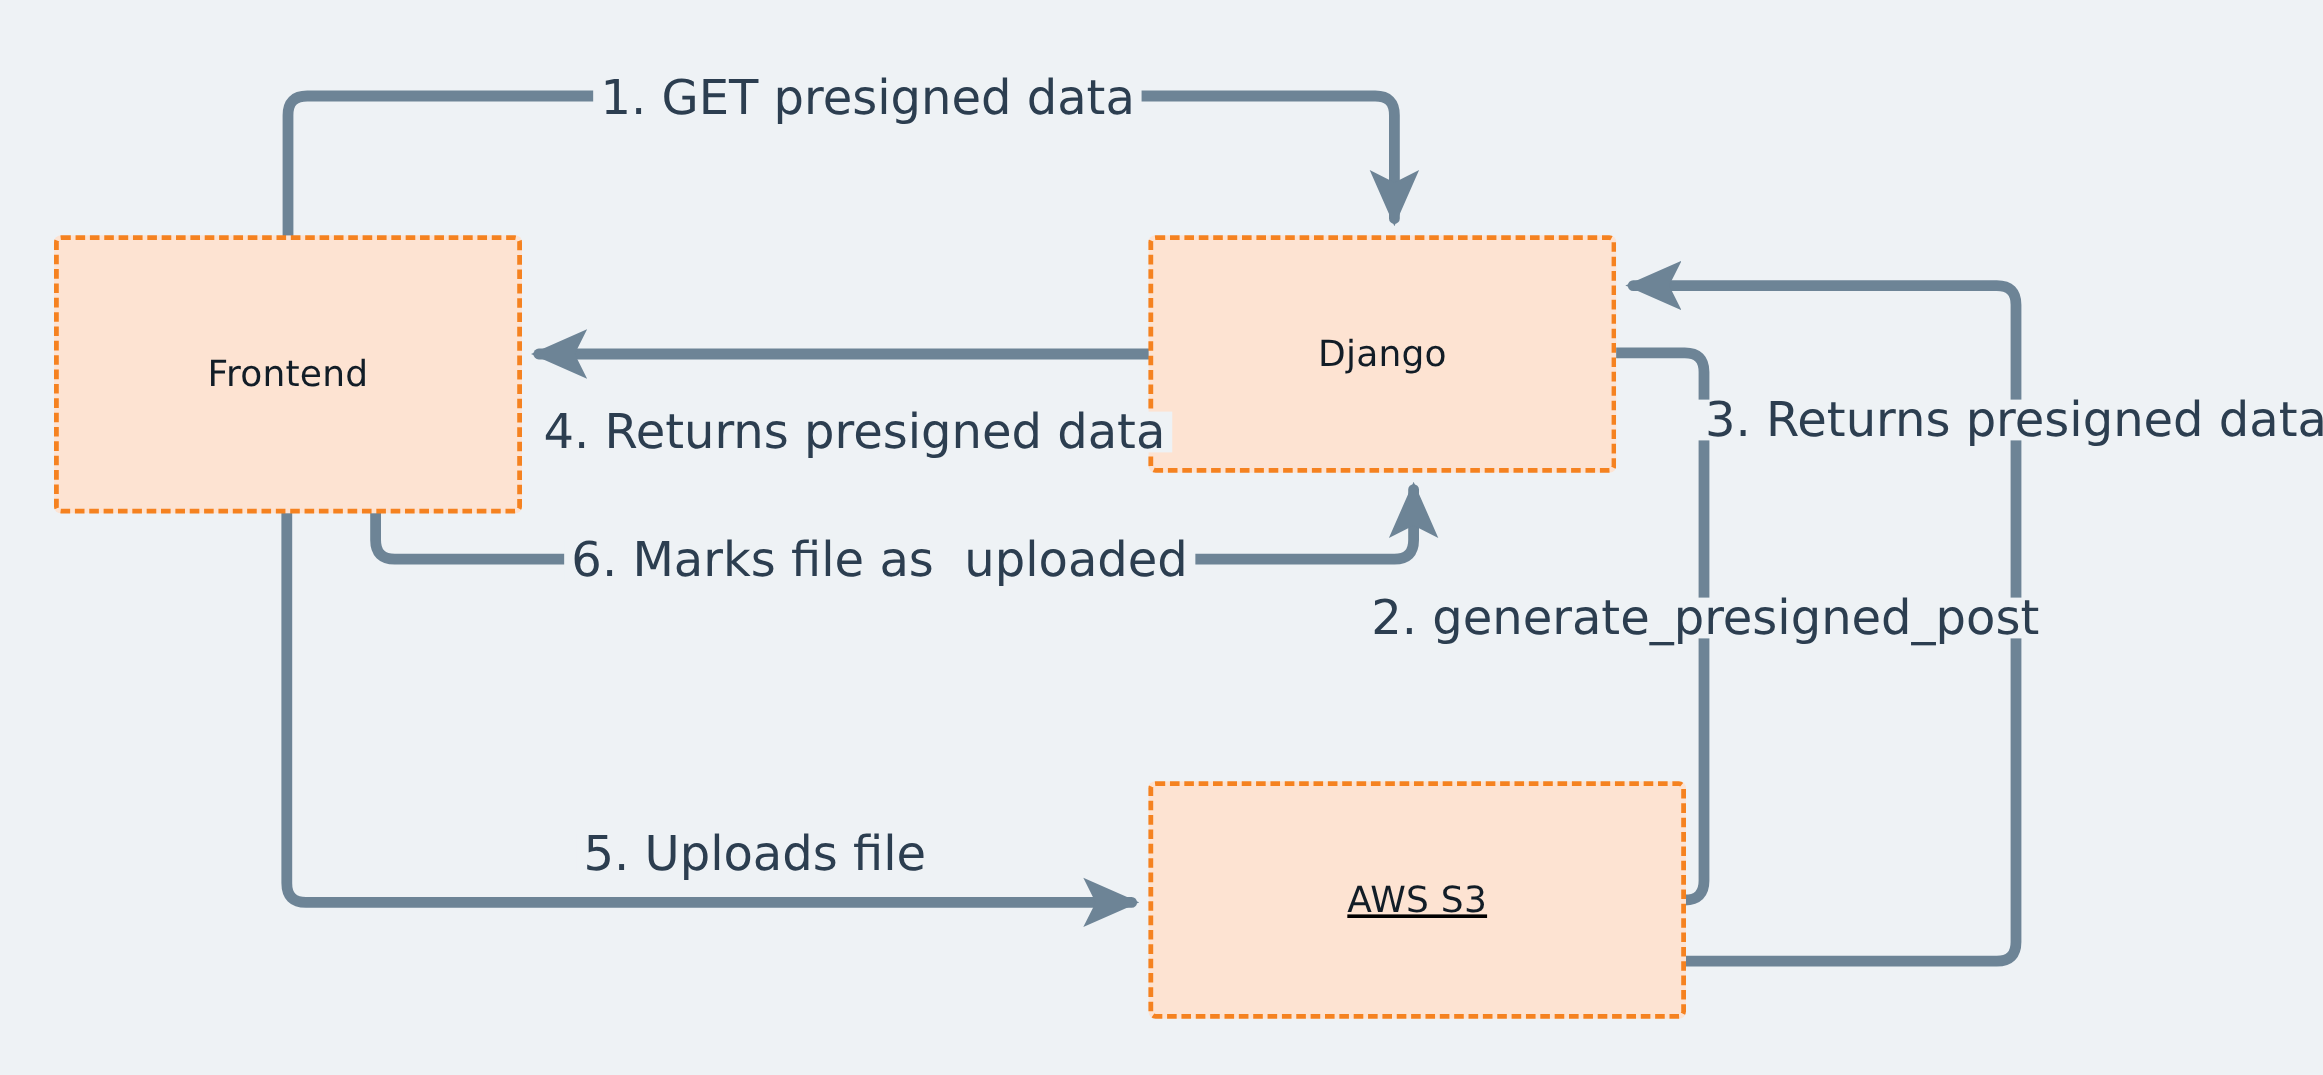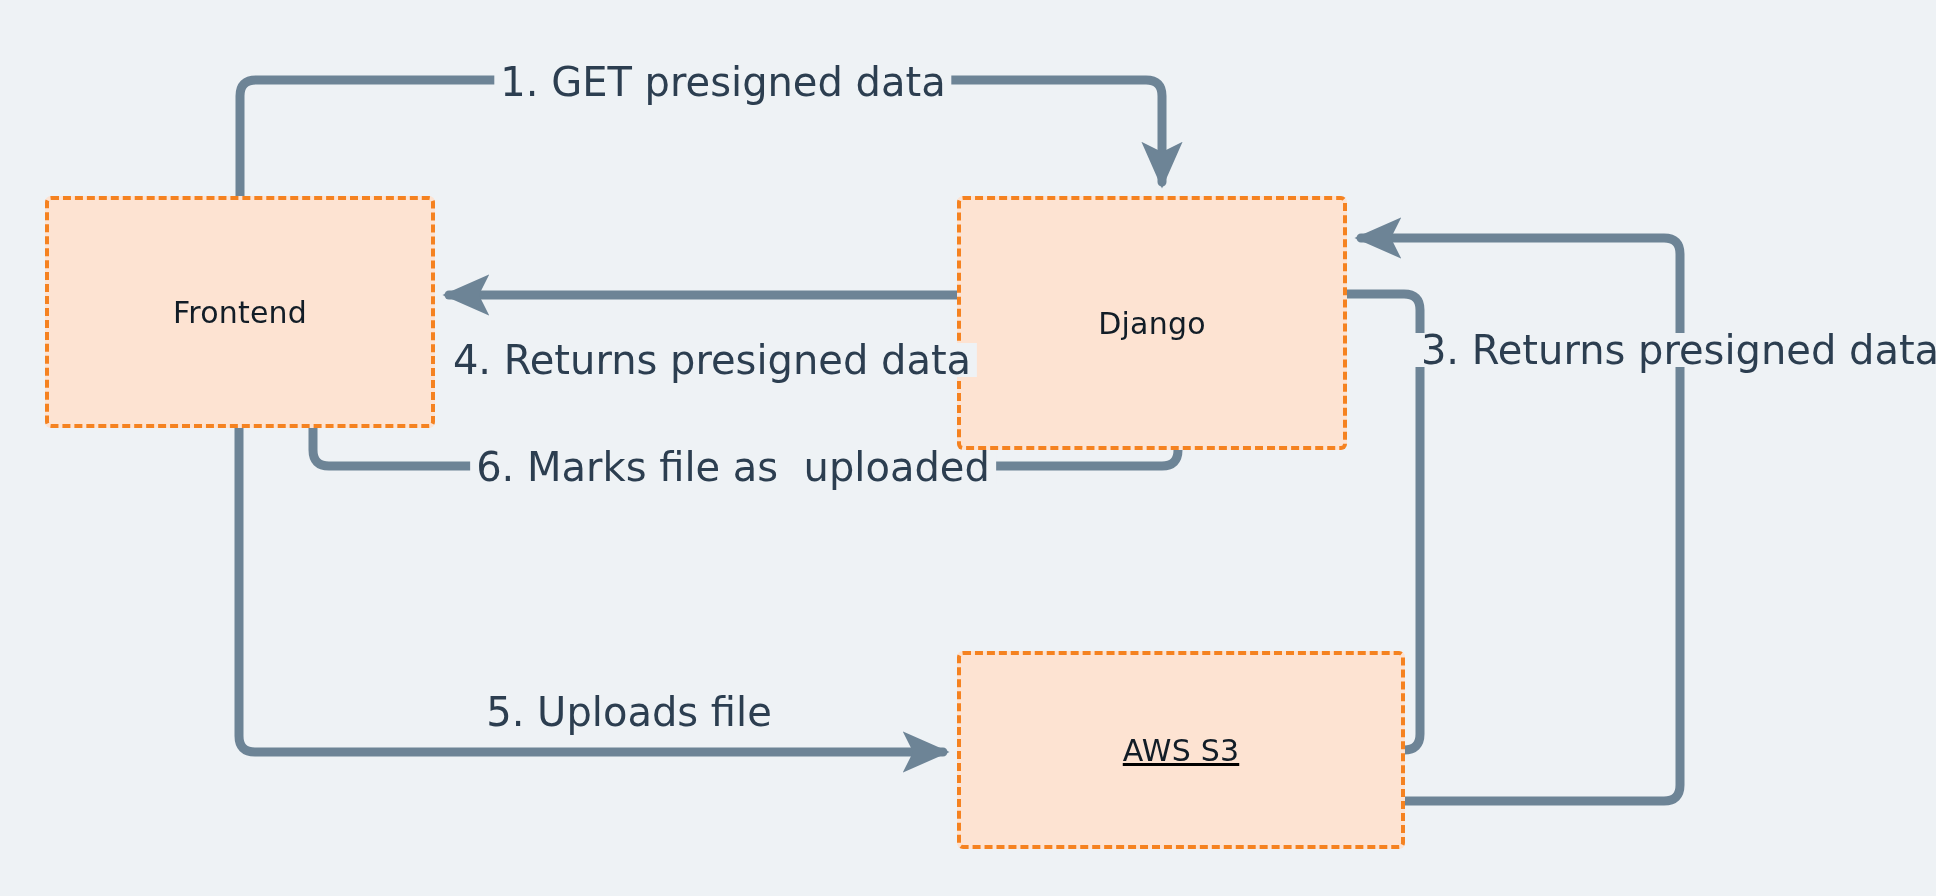--- a/index.html
+++ b/index.html
@@ -48,21 +48,21 @@
     font-family: "DejaVu Sans", sans-serif;
     font-size: 40px;
     color: #2c3e50;
     background: #eef2f5;
     white-space: pre;
     line-height: 34px;
     padding: 0 6px;
     transform: translate(-50%, -50%);
   }
   #n-frontend { left: 45px;  top: 196px; width: 390px; height: 232px; }
-  #n-django   { left: 957px; top: 196px; width: 390px; height: 254px; }
+  #n-django   { left: 957px; top: 196px; width: 390px; height: 198px; }
   #n-s3       { left: 957px; top: 651px; width: 448px; height: 198px; text-decoration: underline; }
 </style>
 </head>
 <body>
 
 <div id="canvas">
 
   <svg class="layer" viewBox="0 0 1936 896" xmlns="http://www.w3.org/2000/svg">
     <defs>
       <marker id="arrow" viewBox="0 0 10 10" refX="8.6" refY="5" markerWidth="5.2" markerHeight="5.2" orient="auto-start-reverse">
@@ -93,20 +93,21 @@
   <div class="node" id="n-django">
     <span class="node-label">Django</span>
   </div>
 
   <div class="node" id="n-s3">
     <span class="node-label">AWS S3</span>
   </div>
 
   <div class="edge-label" style="left:723px; top:82px;">1. GET presigned data</div>
 
+  <div class="edge-label" style="left:1421px; top:515px;">2. generate_presigned_post</div>
 
   <div class="edge-label" style="left:1680px; top:350px;text-align:center;">3. Returns presigned data</div>
 
   <div class="edge-label" style="left:712px; top:312px;margin-top:48px;">4. Returns presigned data</div>
 
   <div class="edge-label" style="left:629px; top:712px;">5. Uploads file</div>
 
   <div class="edge-label" style="left:712px; top:467px;margin-left:21px;">6. Marks file as  uploaded</div>
 
 </div>

